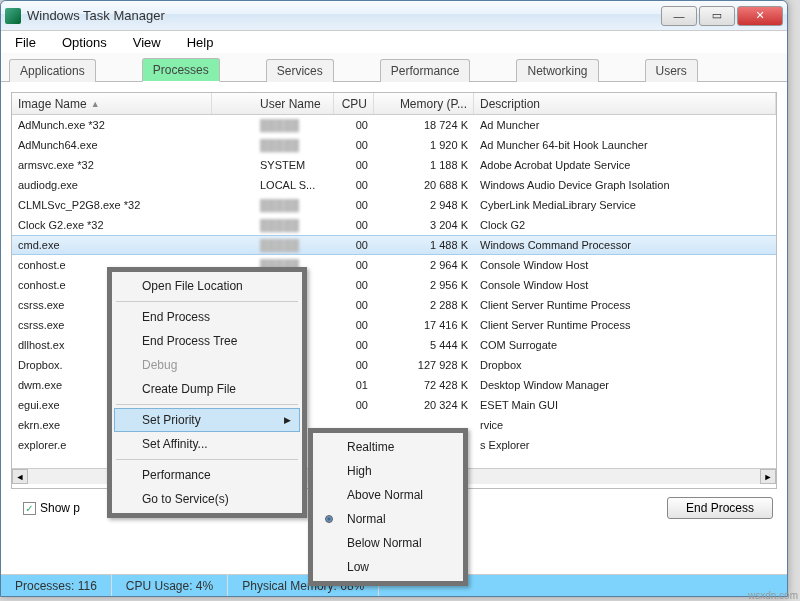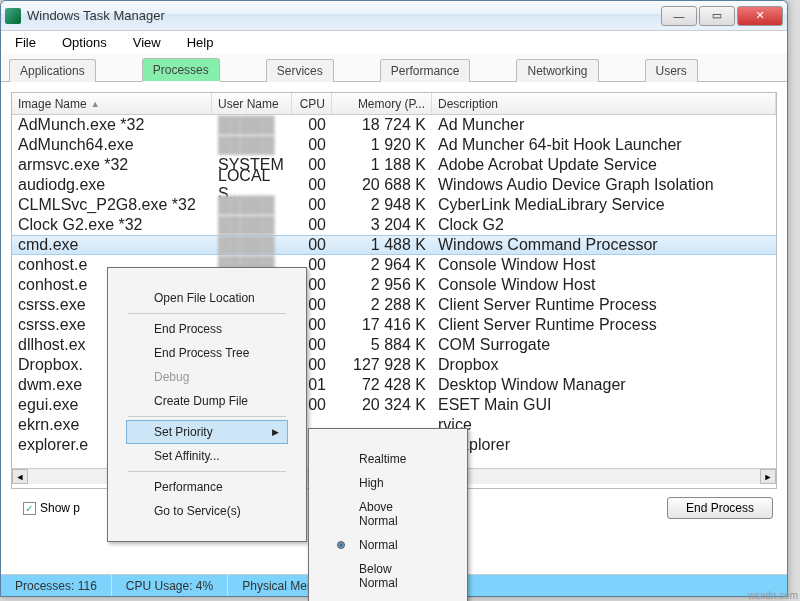--- a/index.html
+++ b/index.html
@@ -22,27 +22,27 @@
 .tabrow { display: flex; align-items: flex-end; padding: 4px 8px 0 8px; border-bottom: 1px solid #bbb; font-size: 12px; background: #fafafa; gap: 44px; }
 .tab { padding: 4px 10px; border: 1px solid #bbb; border-bottom: none; background: #f2f2f2; margin-right: 2px; border-radius: 3px 3px 0 0; cursor: pointer; position: relative; top: 1px; color: #444; }
 .tab.active { background: #86efac; border-bottom: 1px solid #fff; font-weight: 400; }
 
 
 .content { padding: 10px 10px 0 10px; }
 .list-frame { border: 1px solid #bcbcbc; height: 397px; overflow: hidden; position: relative; background: #fff; }
 .header-row { display: flex; background: linear-gradient(#fdfdfd,#eee); border-bottom: 1px solid #ccc; font-size: 12px; color: #333; height: 22px; align-items: flex-start; }
 .header-row div { padding: 0 6px; border-right: 1px solid #ddd; height: 100%; display: flex; align-items: center; }
 .col-img { width: 200px; }
-.col-user { width: 80px; }
+.col-user { width: 80px; margin-left: 42px; }
 .col-cpu { width: 40px; text-align: right; justify-content: flex-end; }
 .col-mem { width: 100px; text-align: right; justify-content: flex-end; }
 .col-desc { flex: 1; }
 .sort { font-size: 9px; margin-left: 4px; color: #888; }
 
-.rows { height: 353px; overflow-y: auto; font-size: 16px; color: #222; }
+.rows { height: 353px; overflow-y: auto; font-size: 11px; color: #222; }
 .row { display: flex; height: 20px; align-items: center; }
 .row div { padding: 0 6px; }
 .row.selected { background: linear-gradient(#e4f1fb,#cfe6f9); border-top: 1px solid #a7cdec; border-bottom: 1px solid #a7cdec; }
 .row.selected div { border: none; }
 .row .col-user { color: #bbb; filter: blur(1.5px); }
 .row.sys .col-user { color: #222; filter: none; }
 .row .col-desc { color: #777; filter: blur(1.5px); }
 .row.vis .col-desc { color: #222; filter: none; }
 
 .hscroll { height: 16px; background: #f0f0f0; border-top: 1px solid #ccc; display: flex; }
@@ -53,21 +53,21 @@
 .bottom-row { display: flex; align-items: center; padding: 8px 4px 6px 12px; font-size: 12px; }
 .checkbox { width: 13px; height: 13px; border: 1px solid #888; background: #fff; display: inline-flex; align-items: center; justify-content: center; margin-right: 4px; }
 .checkbox::after { content: "✓"; font-size: 10px; color: #3a6; }
 .end-btn { margin-left: auto; padding: 3px 18px; font-size: 12px; border: 1px solid #888; border-radius: 3px; background: linear-gradient(#fdfdfd,#e5e5e5); cursor: pointer; }
 
 
 .statusbar { position: absolute; bottom: 0; left: 0; right: 0; height: 22px; border-top: 1px solid #ccc; display: flex; align-items: center; font-size: 12px; color: #333; background: #7dd3fc; }
 .statusbar div { padding: 0 14px; border-right: 1px solid #ddd; height: 100%; display: flex; align-items: center; }
 
 
-.ctx { position: absolute; background: #f4f4f4; border: 1px solid #737373; box-shadow: 2px 2px 4px rgba(0,0,0,.3); font-size: 12px; padding: 18px; }
+.ctx { position: absolute; background: #f4f4f4; border: 5px solid #737373; box-shadow: 2px 2px 4px rgba(0,0,0,.3); font-size: 12px; padding: 2px; }
 .ctx-main { left: 107px; top: 267px; width: 200px; }
 .ctx .item { padding: 5px 24px 5px 28px; position: relative; cursor: pointer; color: #222; }
 .ctx .item.disabled { color: #999; }
 .ctx .sep { height: 1px; background: #ccc; margin: 3px 2px; padding: 0; }
 .ctx .arrow { position: absolute; right: 8px; top: 50%; transform: translateY(-50%); font-size: 9px; }
 .ctx .item.highlight { background: #cde6f7; border: 1px solid #7eb4da; padding: 4px 23px 4px 27px; }
 
 .ctx-sub { left: 308px; top: 428px; width: 160px; }
 .ctx-sub .item { padding-left: 32px; }
 .ctx-sub .radio { position: absolute; left: 10px; top: 50%; transform: translateY(-50%); width: 8px; height: 8px; border: 1px solid #555; border-radius: 50%; background: radial-gradient(#357,#9cf); }
@@ -192,21 +192,21 @@
             <div class="col-img">csrss.exe</div>
             <div class="col-user">█████</div>
             <div class="col-cpu">00</div>
             <div class="col-mem">17 416 K</div>
             <div class="col-desc">Client Server Runtime Process</div>
           </div>
           <div class="row vis">
             <div class="col-img">dllhost.ex</div>
             <div class="col-user">█████</div>
             <div class="col-cpu">00</div>
-            <div class="col-mem">5 884 K</div>
+            <div class="col-mem">5 444 K</div>
             <div class="col-desc">COM Surrogate</div>
           </div>
           <div class="row vis">
             <div class="col-img">Dropbox.</div>
             <div class="col-user">█████</div>
             <div class="col-cpu">00</div>
             <div class="col-mem">127 928 K</div>
             <div class="col-desc">Dropbox</div>
           </div>
           <div class="row vis">

